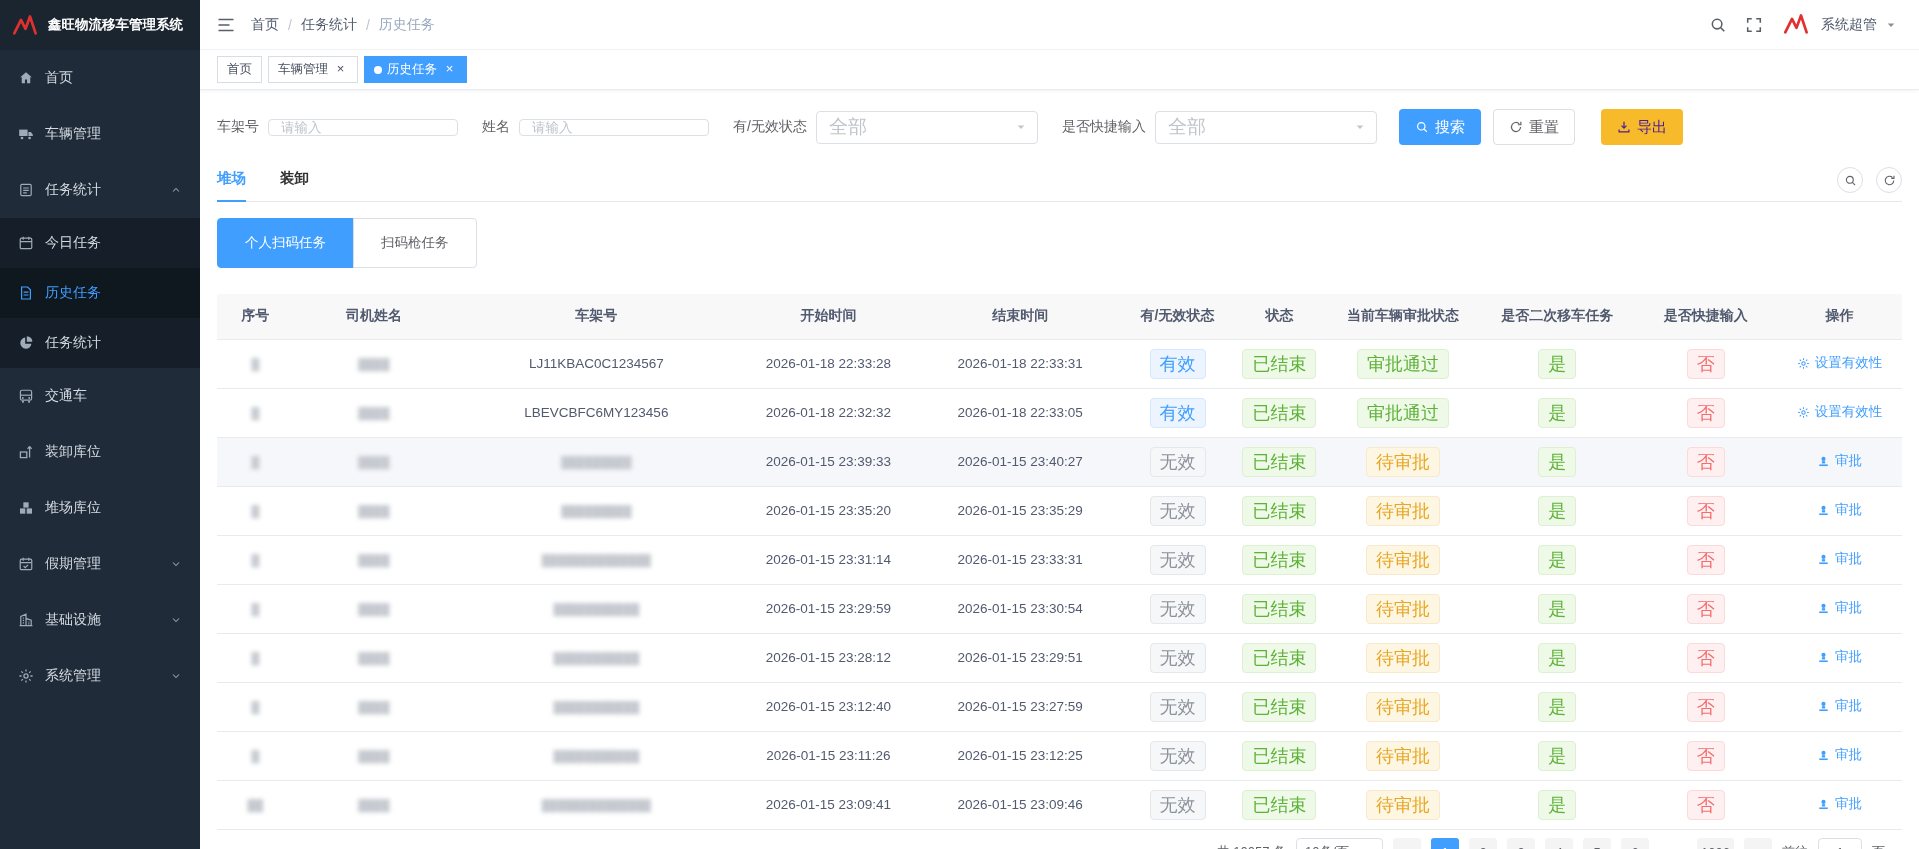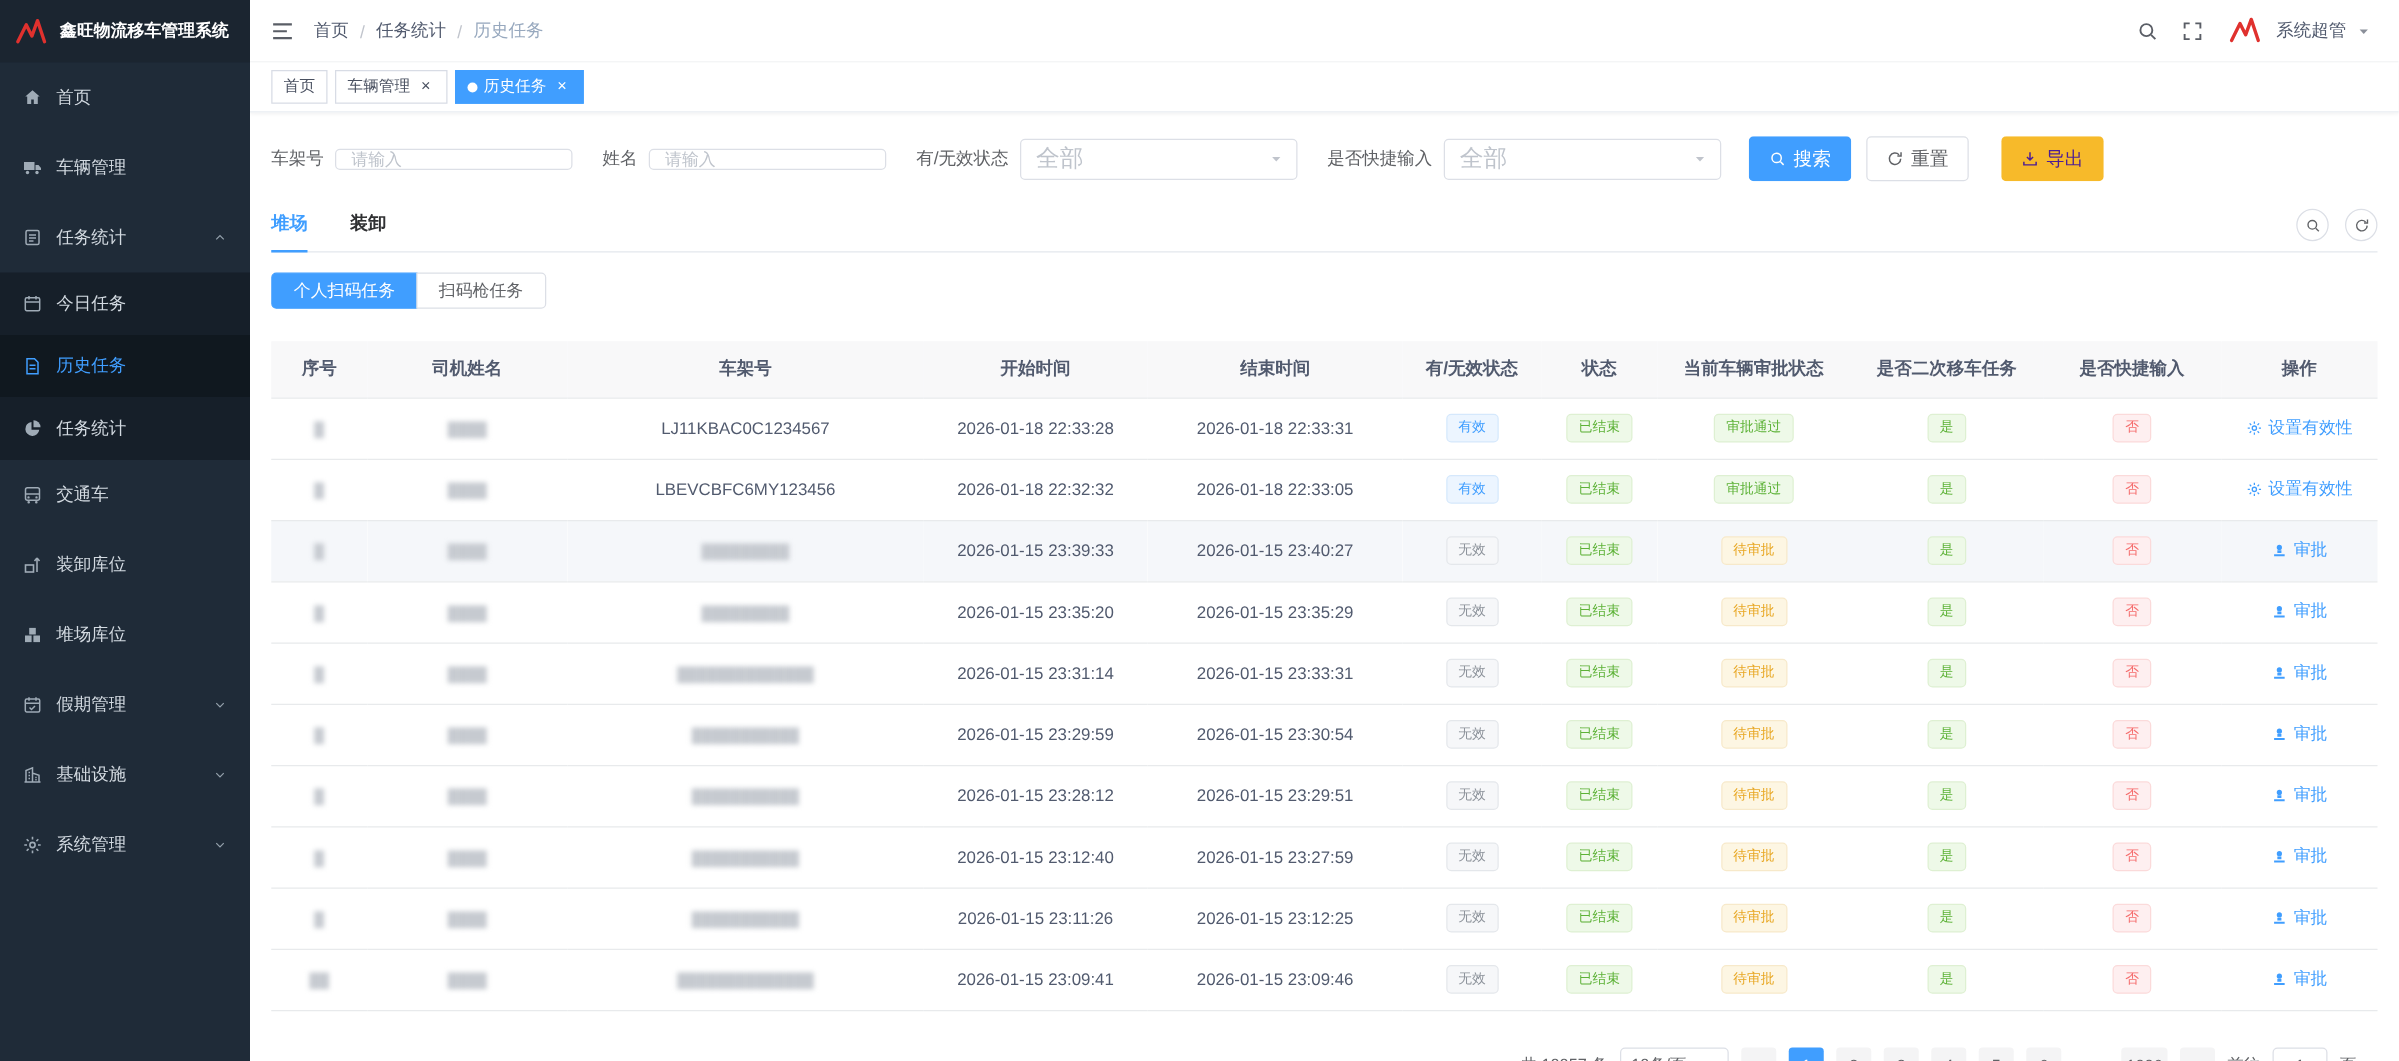--- a/index.html
+++ b/index.html
@@ -58,32 +58,32 @@
 .btn-warning{background:#f7ba2a;color:#4c1d95;margin-left:26px}
 
 .tabs-row{margin-top:22px;display:flex;align-items:flex-end;border-bottom:1px solid #e4e7ed}
 .tab{font-size:14.5px;font-weight:700;color:#303133;padding-bottom:13px;margin-right:34px;cursor:pointer;position:relative}
 .tab.active{color:#409eff}
 .tab.active::after{content:"";position:absolute;left:0;right:0;bottom:-1px;height:2px;background:#409eff}
 .tab-tools{margin-left:auto;display:flex;gap:13px;padding-bottom:8px}
 .circle-btn{width:26px;height:26px;border-radius:50%;border:1px solid #dcdfe6;background:#fff;display:flex;align-items:center;justify-content:center;color:#606266;cursor:pointer}
 .circle-btn .ico{width:13px;height:13px}
 .mode-group{margin-top:16px;display:flex}
-.mode-btn{height:29px;padding:0 17px;font-size:13.5px;border:1px solid #dcdfe6;background:#fff;color:#606266;cursor:pointer;font-family:inherit}
+.mode-btn{height:50px;padding:0 27px;font-size:13.5px;border:1px solid #dcdfe6;background:#fff;color:#606266;cursor:pointer;font-family:inherit}
 .mode-btn:first-child{border-radius:4px 0 0 4px}
 .mode-btn:last-child{border-radius:0 4px 4px 0;margin-left:-1px}
 .mode-btn.active{background:#409eff;border-color:#409eff;color:#fff}
 
 
 table{margin-top:26px;width:100%;border-collapse:collapse;table-layout:fixed}
 th{height:45px;background:#f8f8f9;font-size:14px;font-weight:700;color:#515a6e;border-bottom:1px solid #e8eaec;text-align:center;padding:0 4px;white-space:nowrap}
 td{height:49px;font-size:13.5px;color:#515a6e;border-bottom:1px solid #e8eaec;text-align:center;padding:0 4px;white-space:nowrap;overflow:hidden}
 tr.hl td{background:#f5f7fa}
 .redact{color:#c6cad0;filter:blur(2.2px);font-size:11px}
-.badge{display:inline-block;padding:5px 9px;border-radius:4px;font-size:11px;line-height:1;border:1px solid transparent}
+.badge{display:inline-block;padding:5px 9px;border-radius:4px;font-size:18px;line-height:1;border:1px solid transparent}
 .b-blue{background:#ecf5ff;border-color:#d5e8fc;color:#409eff}
 .b-gray{background:#f6f7f9;border-color:#e4e7eb;color:#8d939b}
 .b-green{background:#eef9e8;border-color:#def0d2;color:#5db237}
 .b-yellow{background:#fdf6e3;border-color:#f7e9ca;color:#e8a723}
 .b-red{background:#feeff0;border-color:#fbdada;color:#f56c6c}
 .op{color:#409eff;display:inline-flex;align-items:center;gap:5px;cursor:pointer}
 .op .ico{width:13px;height:13px}
 
 
 .pagination{position:absolute;top:838px;right:34px;display:flex;align-items:center;gap:10px;font-size:13px;color:#606266;white-space:nowrap;z-index:6}

